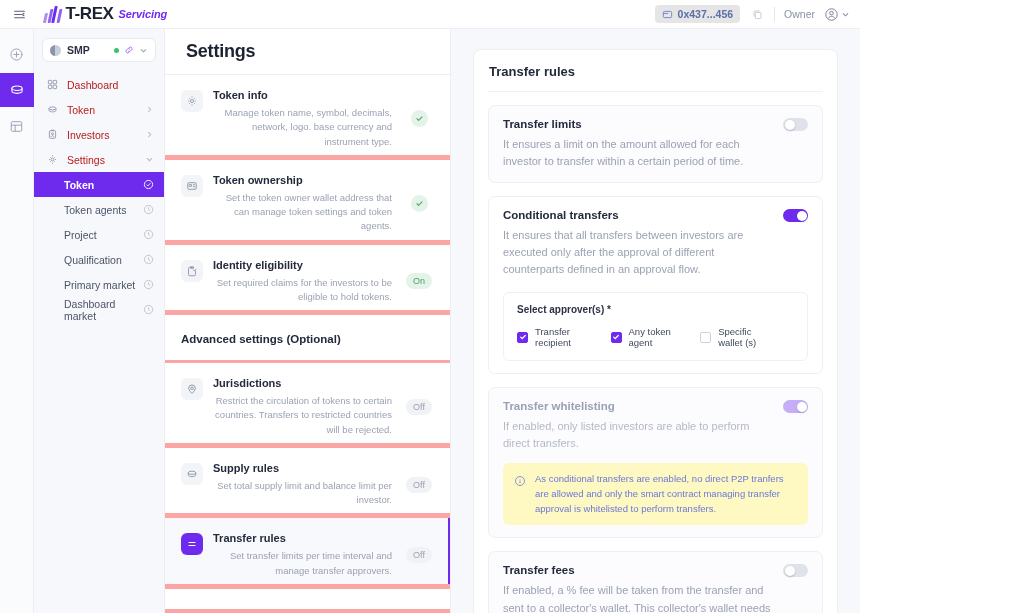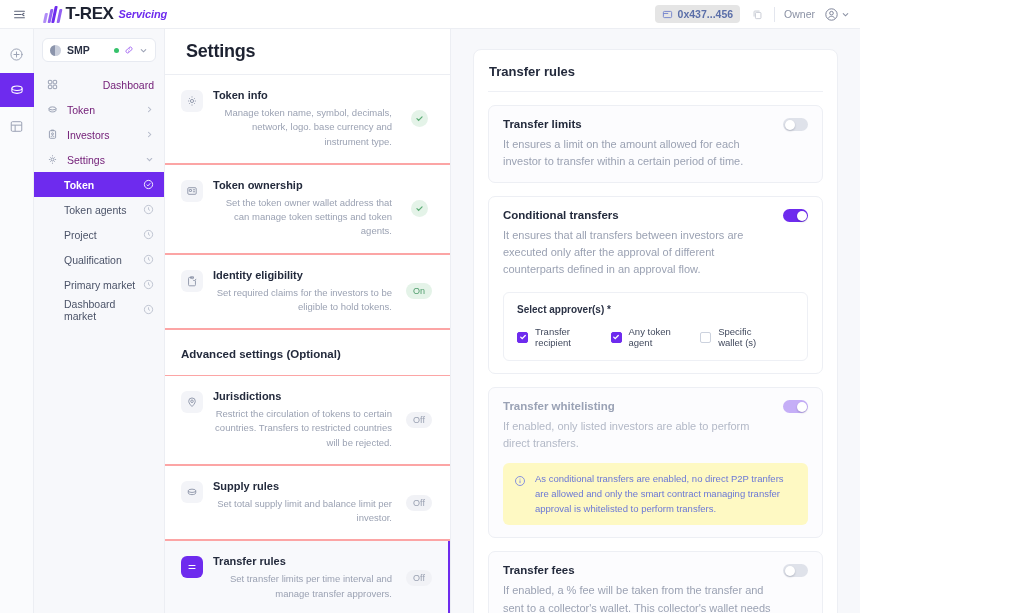--- a/index.html
+++ b/index.html
@@ -55,50 +55,50 @@
     margin: 0 8px 10px 8px; background:#fff; border:1px solid #e7eaf1; border-radius:6px;
     height:24px; display:flex; align-items:center; padding:0 7px; gap:6px; cursor:pointer;
   }
   .proj-avatar { width:11px;height:11px;border-radius:50%;background:linear-gradient(90deg,#8b94ab 50%,#c9cedb 50%); }
   .proj-name { font-size:10.5px; font-weight:700; color:#2b3245; }
   .proj-right { margin-left:auto; display:flex; align-items:center; gap:5px; }
   .dot-green { width:5px;height:5px;border-radius:50%;background:#36c26b; }
 
   .nav { padding: 0; }
   .nav-item { display:flex; align-items:center; height:25px; padding:0 10px 0 12px; gap:8px; cursor:pointer; color:#4b5costume; }
-  .nav-item { color:#701a75;justify-content:space-between; }
+  .nav-item { color:#b91c1c; }
   .nav-label { font-size:10.5px; }
   .nav-ico { width:13px;height:13px;display:flex;align-items:center;justify-content:center;color:#8f97ab;flex:none; }
   .nav-caret { margin-left:auto; color:#b3b9c9; display:flex; align-items:center; }
   .sub-item { display:flex;align-items:center; height:25px; padding:0 10px 0 30px; cursor:pointer; }
   .sub-item .nav-label { font-size:10.5px; color:#4b5368; }
   .sub-item.active { background:#6E2BEE; }
   .sub-item.active .nav-label { color:#fff; font-weight:700; }
   .sub-badge { margin-left:auto; color:#b9bfcd; display:flex; align-items:center; }
   .sub-item.active .sub-badge { color:#fff; }
 
   
   .settings-col { width:286px; min-width:286px; background:#fff; border-right:1px solid #eceef3; display:flex; flex-direction:column; }
   .settings-head { height:46px; display:flex; align-items:center; padding:0 21px; border-bottom:1px solid #eceef3; }
   .settings-title { font-size:18px; font-weight:700; color:#1d2231; letter-spacing:-0.2px; }
   .settings-list { flex:1; overflow:hidden; }
-  .srow { display:flex; gap:10px; padding:14px 14px 14px 16px; border-bottom:2px solid #fca5a5; position:relative; cursor:pointer; }
+  .srow { display:flex; gap:10px; padding:14px 14px 6px 16px; border-bottom:5px solid #fca5a5; position:relative; cursor:pointer; }
   .srow.selected { background:#f8f9fc; }
   .srow.selected:after { content:""; position:absolute; right:0; top:0; bottom:0; width:2px; background:#6E2BEE; }
   .srow-ico { width:22px;height:22px;min-width:22px;border-radius:6px;background:#f3f4f8;display:flex;align-items:center;justify-content:center;color:#8b93a7;margin-top:1px; }
   .srow.selected .srow-ico { background:#6E2BEE; color:#fff; }
   .srow-body { flex:1; min-width:0; }
   .srow-title { font-size:11px; font-weight:700; color:#232a3c; margin-bottom:5px; }
   .srow-desc { font-size:9.5px; line-height:1.5; color:#9ba2b3;text-align:right; }
   .srow-status { width:34px; min-width:34px; display:flex; align-items:center; justify-content:center; }
   .badge-check { width:17px;height:17px;border-radius:50%;background:#e4f3e8;display:flex;align-items:center;justify-content:center;color:#5aab74; }
   .pill { font-size:9px; padding:3px 7px; border-radius:9px; }
   .pill-on { background:#e4f3e8; color:#4f9d6c; }
   .pill-off { background:#f1f2f6; color:#9aa1b2; }
-  .section-head { padding:14px 16px 13px 16px; border-bottom:1px solid #fca5a5; }
+  .section-head { padding:14px 16px 13px 16px; border-bottom:3px solid #fca5a5; }
   .section-head-t { font-size:11.5px; font-weight:700; color:#232a3c; }
 
   
   .main { flex:1; background:#f7f8fb; padding:20px 22px; overflow:hidden; }
   .panel { background:#fff; border-radius:8px; border:1px solid #edeff4; padding:14px 14px 16px 14px; }
   .panel-title { font-size:13px; font-weight:700; color:#232a3c; padding:0 0 12px 1px; border-bottom:1px solid #eef0f5; margin-bottom:13px; }
 
   .card { border:1px solid #edeff4; border-radius:7px; background:#fcfcfe; padding:12px 14px; margin-bottom:13px; position:relative; }
   .card.plain { background:#fff; }
   .card-head { display:flex; align-items:flex-start; }

